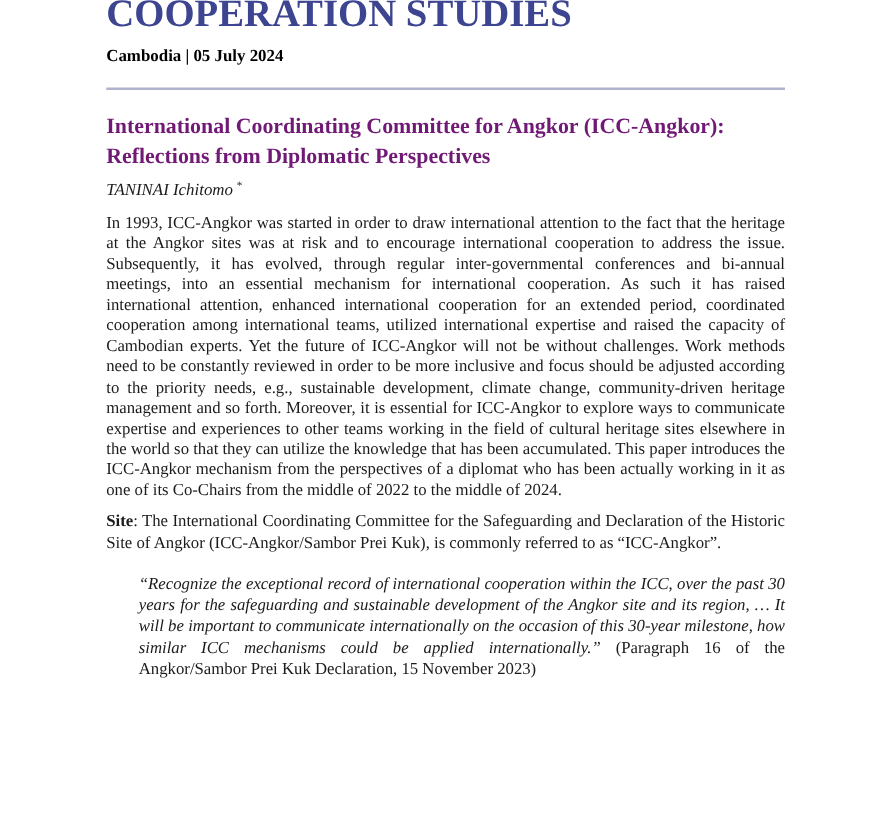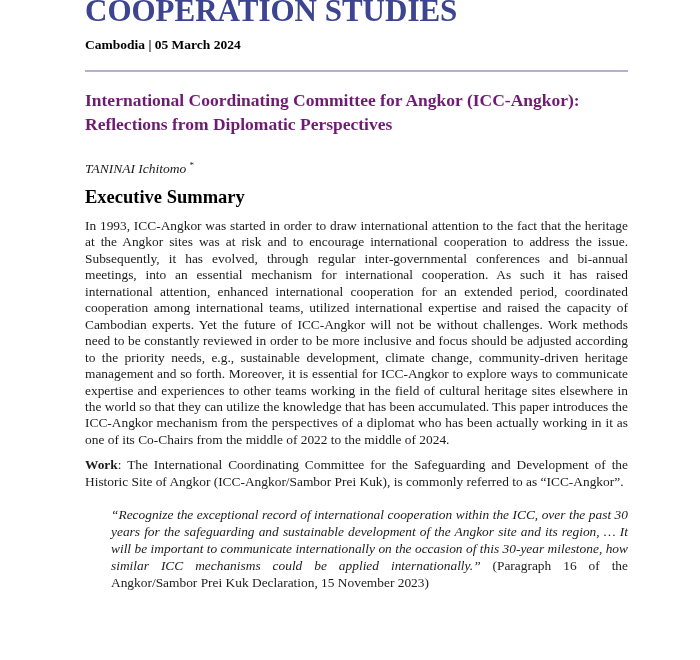--- a/index.html
+++ b/index.html
@@ -48,21 +48,21 @@
     border: none;
   }
   .article-title {
     margin-top: 16px;
     font-size: 17.5px;
     line-height: 24px;
     font-weight: bold;
     color: #701a75;
   }
   .author-line {
-    margin-top: 24px;
+    margin-top: 7px;
     font-size: 13.5px;
     line-height: 17px;
     font-style: italic;
     color: #1b1b1b;
   }
   .author-line sup {
     font-size: 9px;
     font-style: normal;
     margin-left: 3px;
     vertical-align: super;
@@ -97,37 +97,36 @@
   .quote-citation { font-style: normal; }
 </style>
 </head>
 <body>
 
 <div class="page">
   <div class="content">
 
     <div class="masthead-title">COOPERATION STUDIES</div>
 
-    <div class="dateline">Cambodia | 05 March 2024</div>
+    <div class="dateline">Cambodia | 05 July 2024</div>
 
     <div class="rule"></div>
 
     <h1 class="article-title">International Coordinating Committee for Angkor (ICC-Angkor): Reflections from Diplomatic Perspectives</h1>
 
     <div class="author-line">
       <span>TANINAI Ichitomo</span><sup>*</sup>
     </div>
 
-    <h2 class="section-heading heading-exec">Executive Summary</h2>
 
     <p class="body-text para-exec">In 1993, ICC-Angkor was started in order to draw international attention to the fact that the heritage at the Angkor sites was at risk and to encourage international cooperation to address the issue. Subsequently, it has evolved, through regular inter-governmental conferences and bi-annual meetings, into an essential mechanism for international cooperation. As such it has raised international attention, enhanced international cooperation for an extended period, coordinated cooperation among international teams, utilized international expertise and raised the capacity of Cambodian experts. Yet the future of ICC-Angkor will not be without challenges. Work methods need to be constantly reviewed in order to be more inclusive and focus should be adjusted according to the priority needs, e.g., sustainable development, climate change, community-driven heritage management and so forth. Moreover, it is essential for ICC-Angkor to explore ways to communicate expertise and experiences to other teams working in the field of cultural heritage sites elsewhere in the world so that they can utilize the knowledge that has been accumulated. This paper introduces the ICC-Angkor mechanism from the perspectives of a diplomat who has been actually working in it as one of its Co-Chairs from the middle of 2022 to the middle of 2024.</p>
 
 
     <p class="body-text para-note">
-      <span class="note-label">Work</span><span>: The International Coordinating Committee for the Safeguarding and Development of the Historic Site of Angkor (ICC-Angkor/Sambor Prei Kuk), is commonly referred to as “ICC-Angkor”.</span>
+      <span class="note-label">Site</span><span>: The International Coordinating Committee for the Safeguarding and Declaration of the Historic Site of Angkor (ICC-Angkor/Sambor Prei Kuk), is commonly referred to as “ICC-Angkor”.</span>
     </p>
 
     <div class="block-quote">
       <span class="quote-italic">“Recognize the exceptional record of international cooperation within the ICC, over the past 30 years for the safeguarding and sustainable development of the Angkor site and its region, … It will be important to communicate internationally on the occasion of this 30-year milestone, how similar ICC mechanisms could be applied internationally.”</span><span class="quote-citation"> (Paragraph 16 of the Angkor/Sambor Prei Kuk Declaration, 15 November 2023)</span>
     </div>
 
   </div>
 </div>
 
 </body></html>

